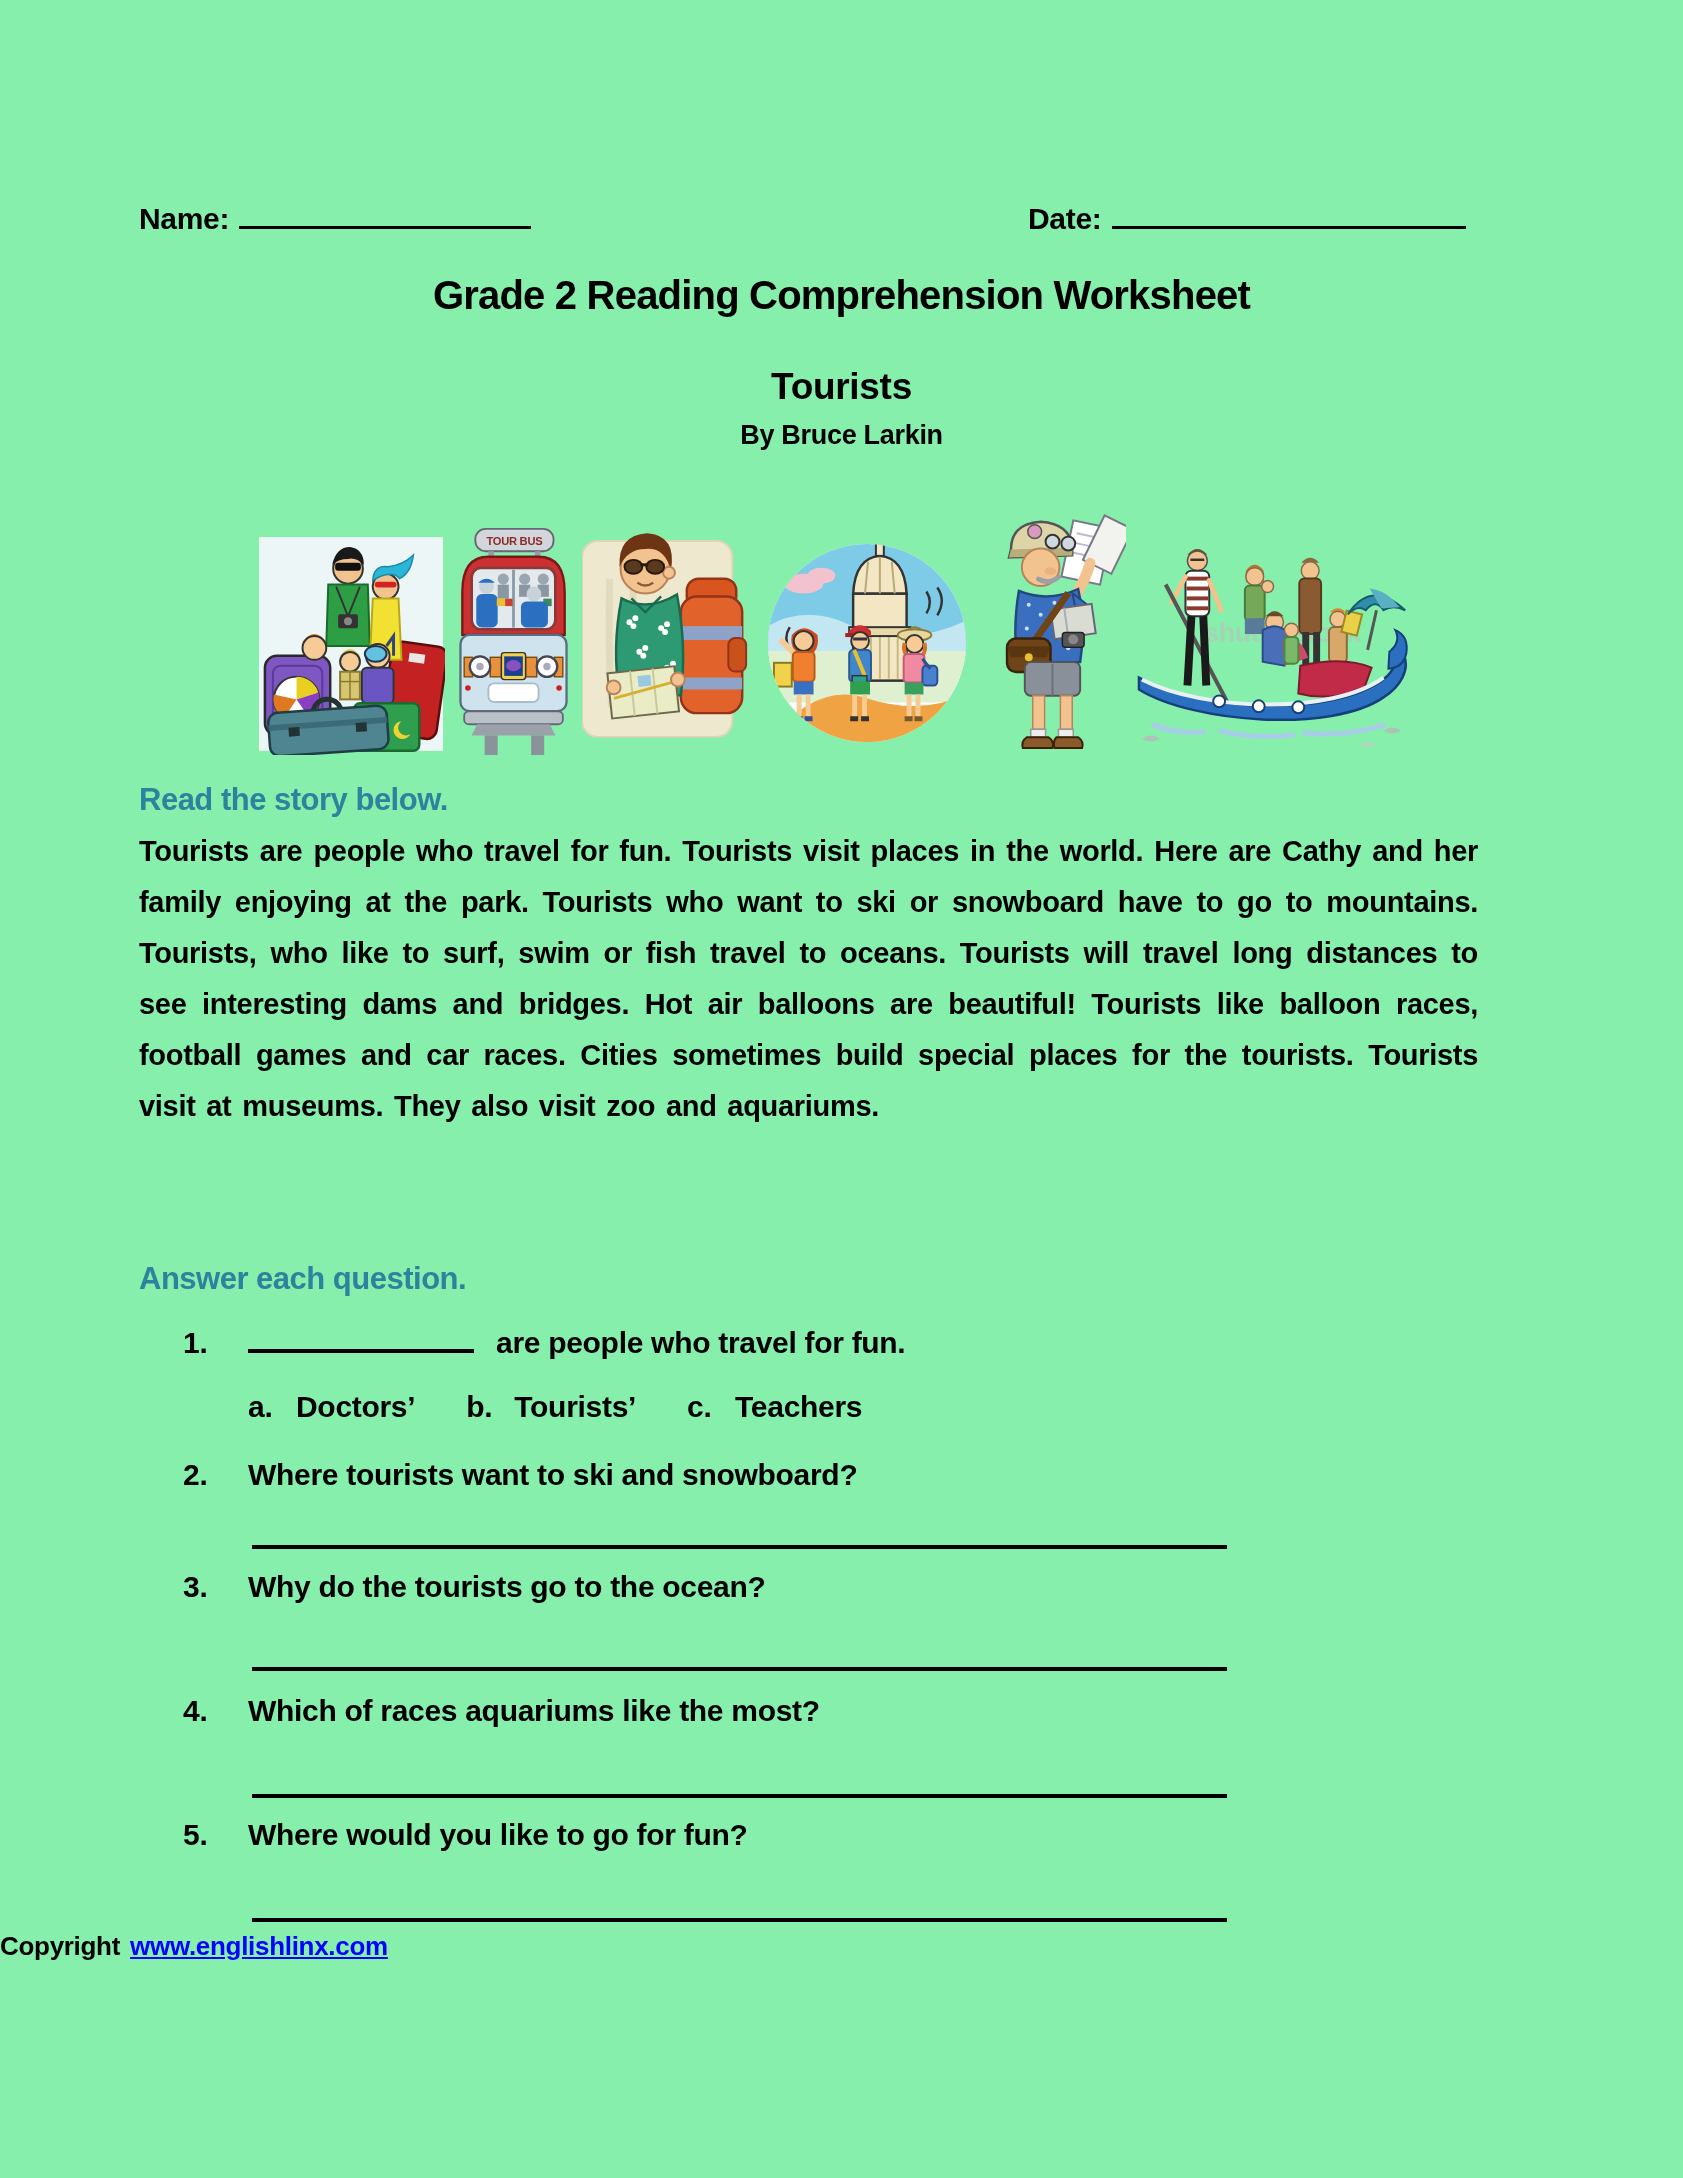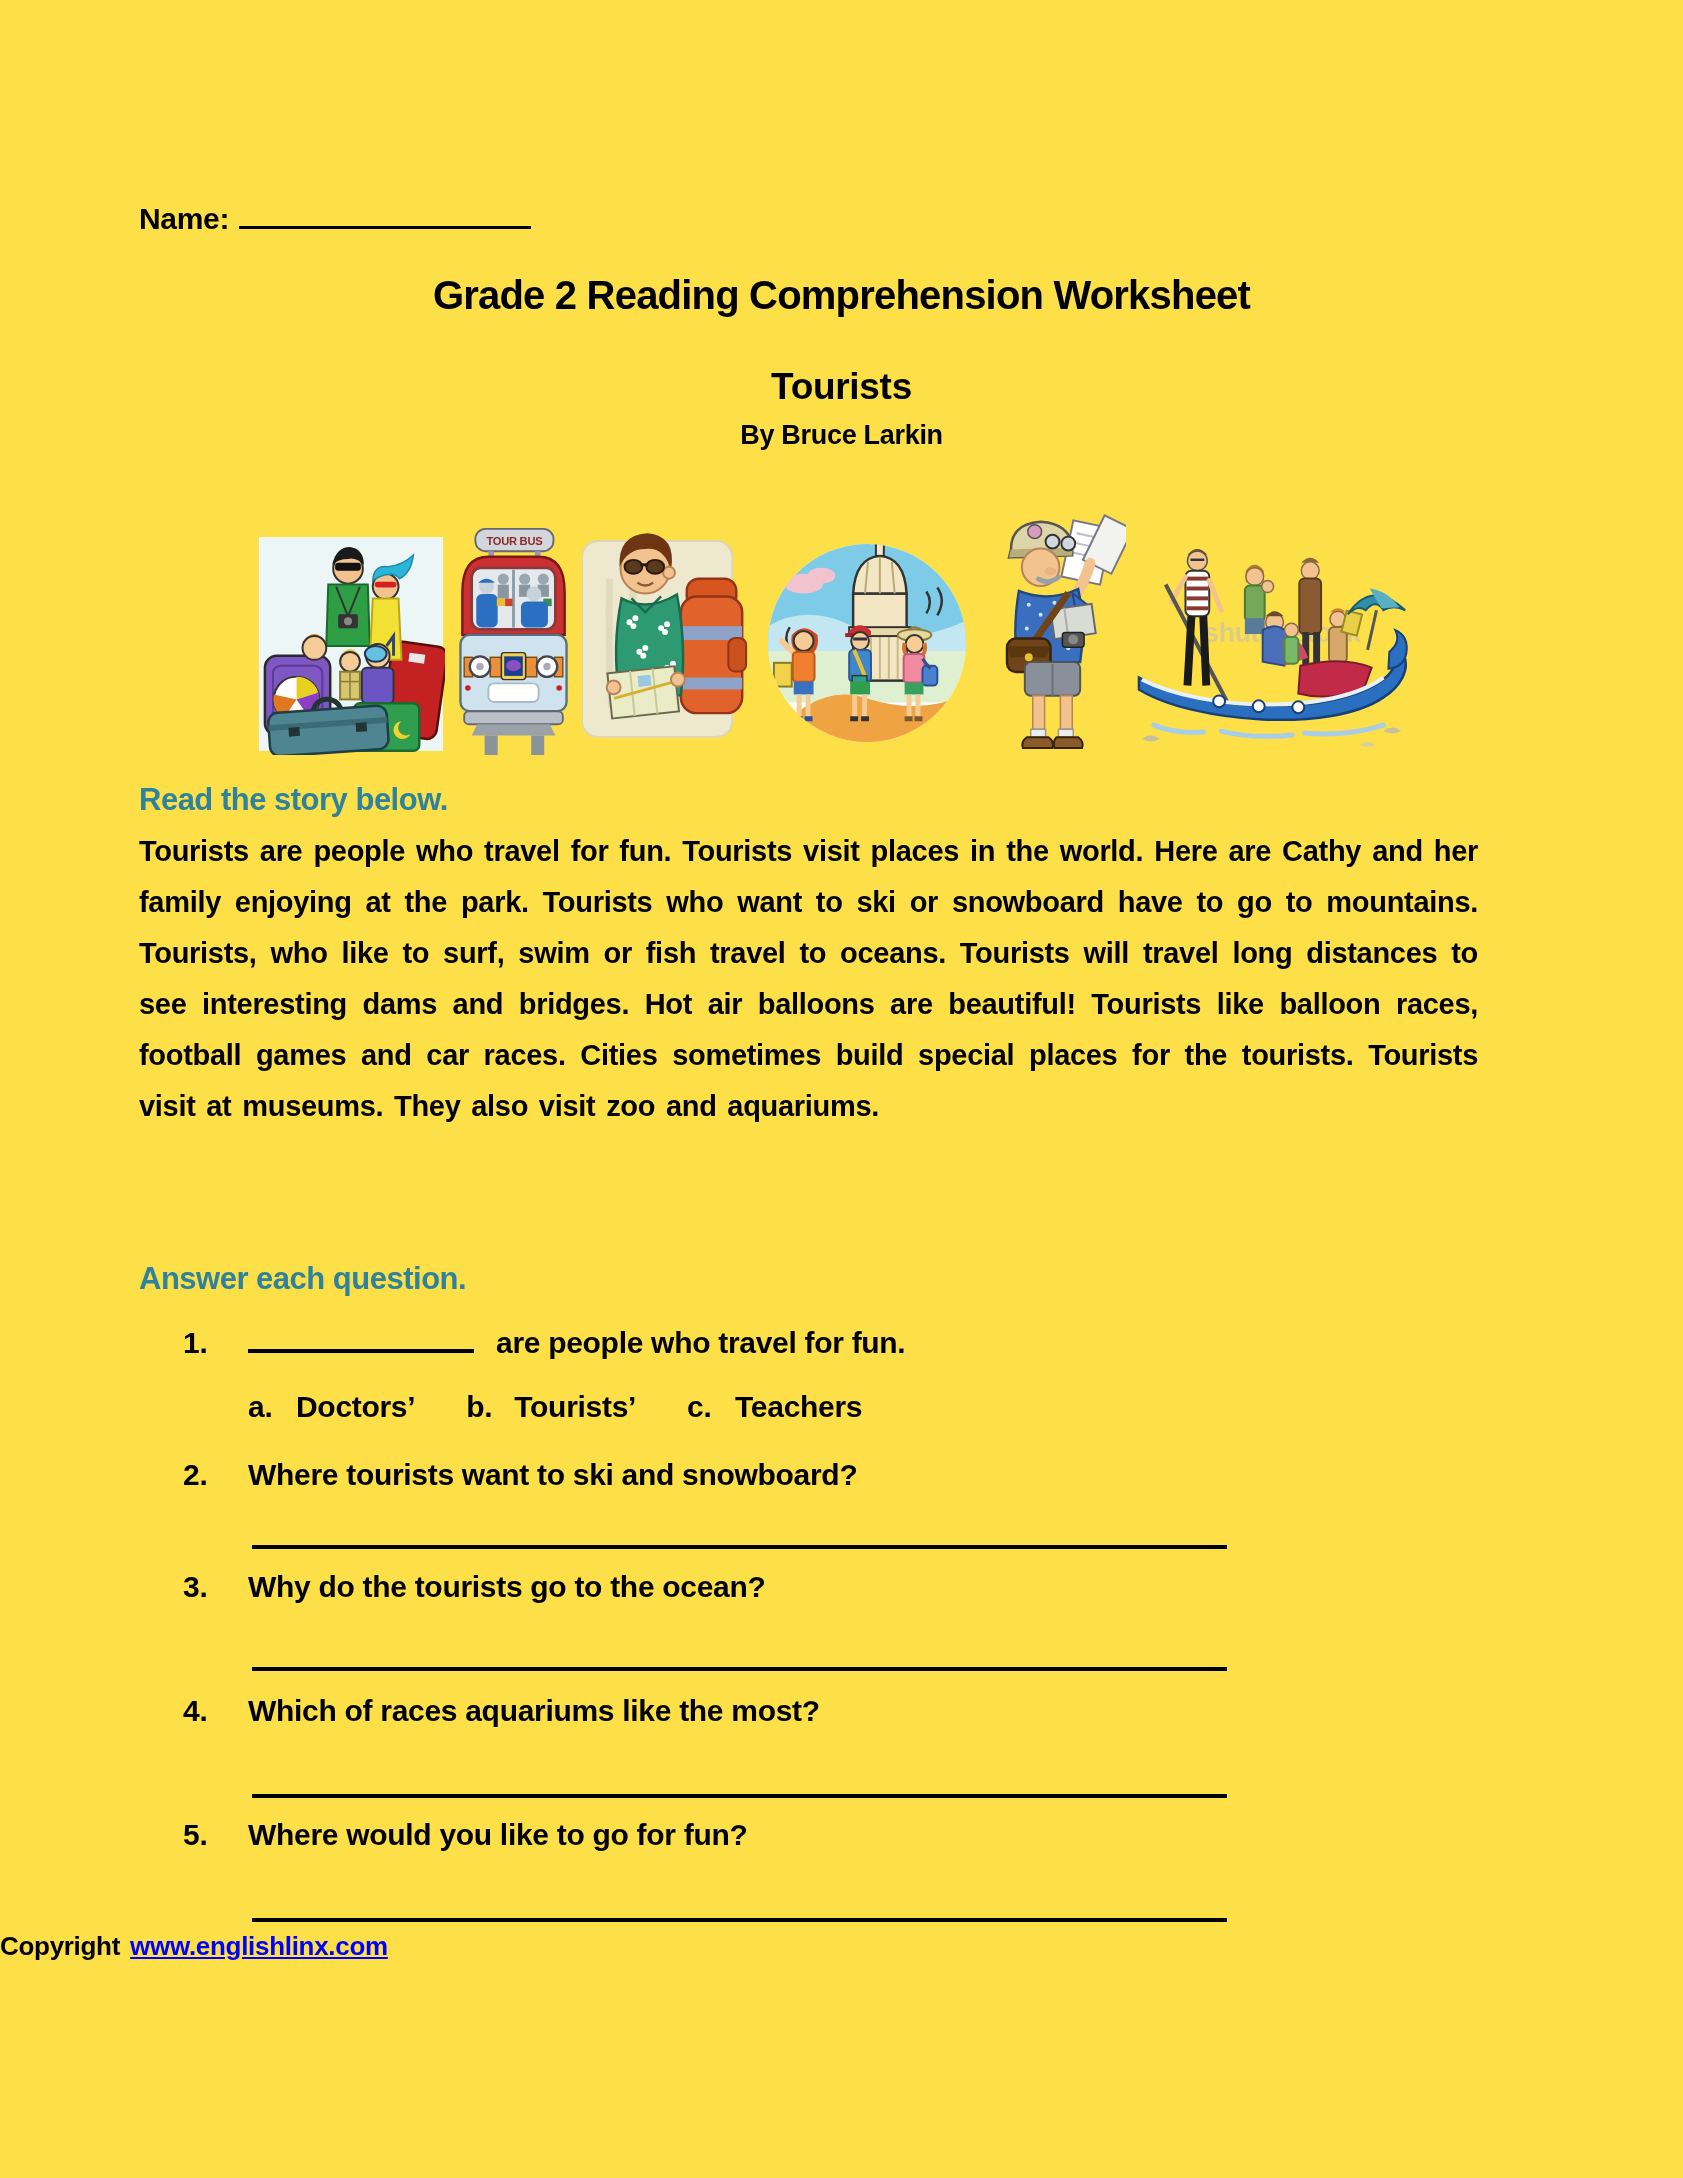--- a/index.html
+++ b/index.html
@@ -1,17 +1,17 @@
 <!DOCTYPE html>
 <html><head>
 <meta charset="utf-8">
 <style>
   html,body { margin:0; padding:0; background:#ffffff; }
   .page {
-    position:relative; width:1683px; height:2178px; background:#fde047;
+    position:relative; width:1683px; height:2178px; background:#86efac;
     font-family:"Liberation Sans", sans-serif; font-weight:bold; color:#000;
     letter-spacing:-0.3px; overflow:hidden;
   }
   .abs { position:absolute; }
 
   
   .field { font-size:30px; white-space:nowrap; }
   .blank-inline { display:inline-block; border-bottom:3px solid #000; height:32px; vertical-align:baseline; }
   .name-blank { width:292px; margin-left:10px; }
   .date-blank { width:354px; margin-left:10px; }
@@ -55,20 +55,23 @@
 
   svg text { font-family:"Liberation Sans", sans-serif; font-weight:bold; }
 </style>
 </head>
 <body>
 
 <div class="page">
 
   <div class="abs field" style="left:139px; top:194px;">
     <span>Name:</span><span class="blank-inline name-blank"></span>
+  </div>
+  <div class="abs field" style="left:1028px; top:194px;">
+    <span>Date:</span><span class="blank-inline date-blank"></span>
   </div>
 
   <div class="abs center-line doc-title">Grade 2 Reading Comprehension Worksheet</div>
   <div class="abs center-line doc-subtitle">Tourists</div>
   <div class="abs center-line doc-byline">By Bruce Larkin</div>
 
   <div class="abs clip-strip">
 
     <svg width="188" height="226" viewBox="0 0 190 228">
       <rect x="2" y="8" width="186" height="216" fill="#edf6f7"></rect>

